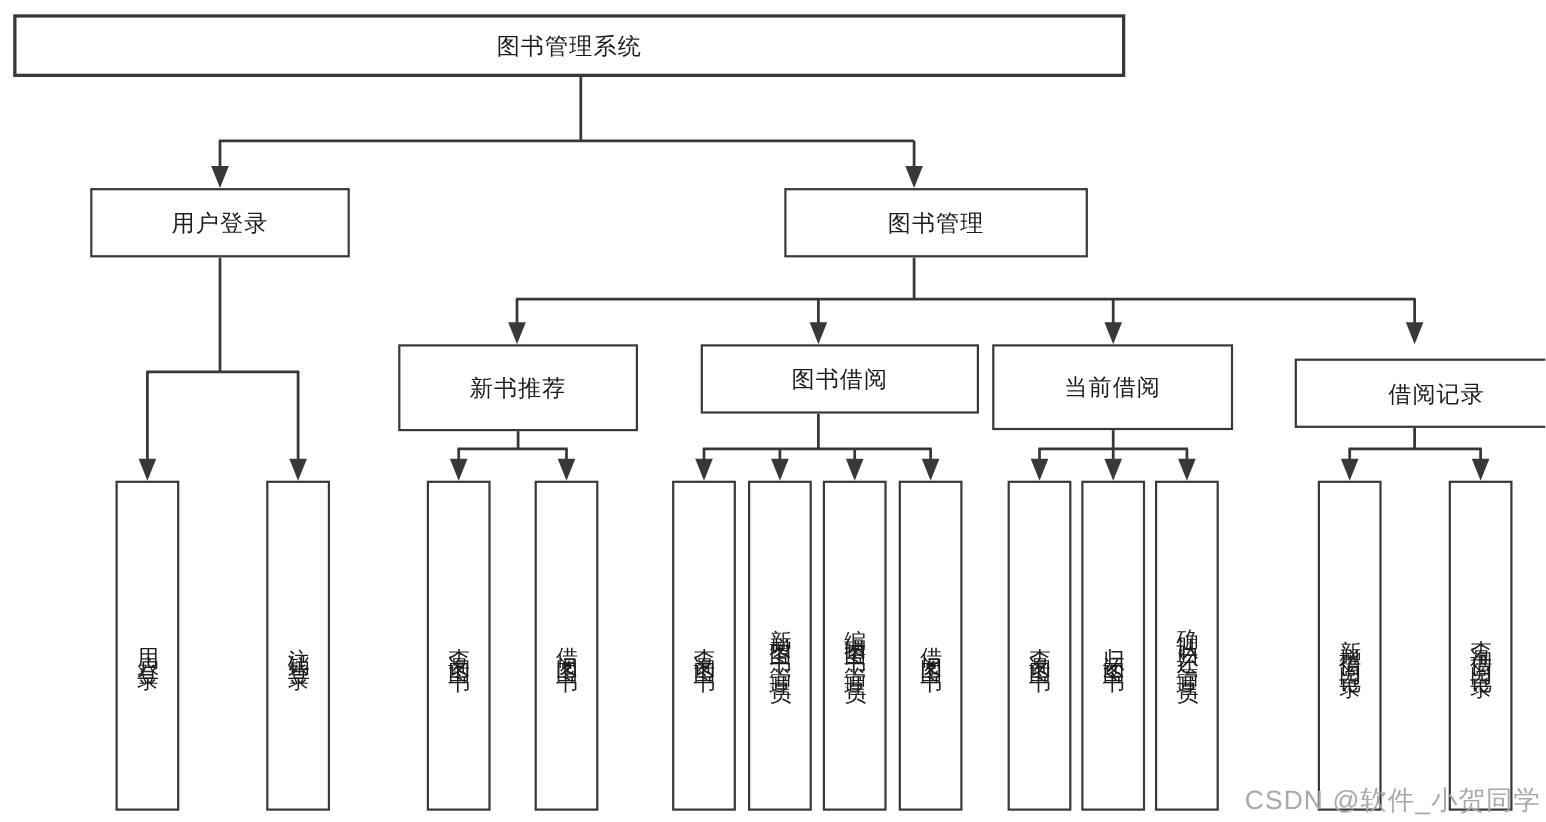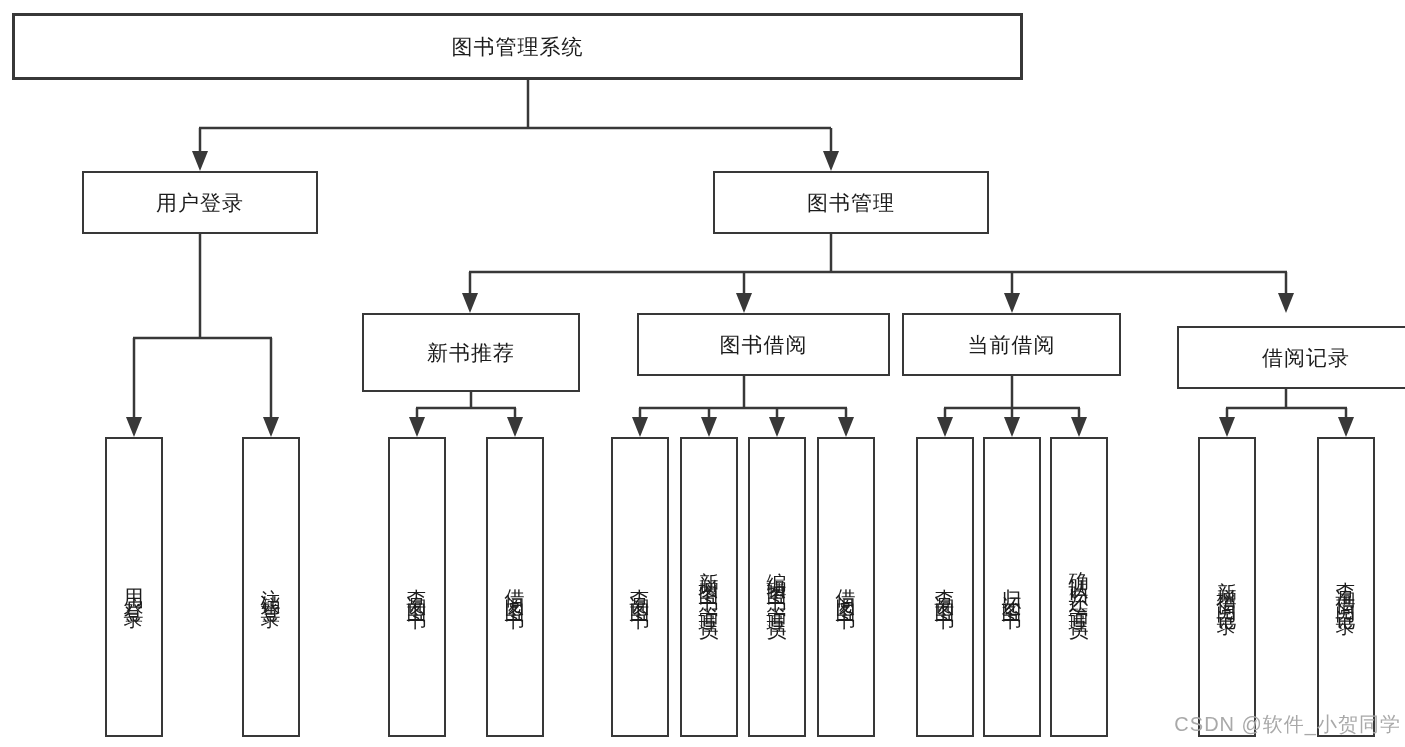--- a/index.html
+++ b/index.html
@@ -35,21 +35,21 @@
     text-orientation:mixed;
     font-size:20px;
     letter-spacing:7px;
     line-height:1;
     white-space:nowrap;
   }
   .watermark{
     position:absolute;
     right:4px;
     top:711px;
-    font-size:20px;
+    font-size:24px;
     color:var(--watermark);
     letter-spacing:1px;
     white-space:nowrap;
   }
 </style>
 </head>
 <body>
 
 <div class="canvas">
 
@@ -112,38 +112,38 @@
       <polygon points="777,437 769,417 785,417"></polygon>
       <polygon points="846,437 838,417 854,417"></polygon>
       <polygon points="945,437 937,417 953,417"></polygon>
       <polygon points="1012,437 1004,417 1020,417"></polygon>
       <polygon points="1079,437 1071,417 1087,417"></polygon>
       <polygon points="1227,437 1219,417 1235,417"></polygon>
       <polygon points="1346,437 1338,417 1354,417"></polygon>
     </g>
   </svg>
 
-  <div class="node root" style="left:12px;top:13px;width:1011px;height:67px">
+  <div class="node root" style="left:12px;top:13px;width:1011px;height:57px">
     <span class="hlabel">图书管理系统</span>
   </div>
 
   <div class="node" style="left:82px;top:171px;width:236px;height:63px">
     <span class="hlabel">用户登录</span>
   </div>
   <div class="node" style="left:713px;top:171px;width:276px;height:63px">
     <span class="hlabel">图书管理</span>
   </div>
 
   <div class="node" style="left:362px;top:313px;width:218px;height:79px">
     <span class="hlabel">新书推荐</span>
   </div>
   <div class="node" style="left:637px;top:313px;width:253px;height:63px">
     <span class="hlabel">图书借阅</span>
   </div>
-  <div class="node" style="left:902px;top:313px;width:219px;height:63px">
+  <div class="node" style="left:902px;top:313px;width:219px;height:78px">
     <span class="hlabel">当前借阅</span>
   </div>
   <div class="node" style="left:1177px;top:326px;width:258px;height:63px">
     <span class="hlabel">借阅记录</span>
   </div>
 
   <div class="node vnode" style="left:105px;top:437px;width:58px;height:300px">
     <span class="vlabel">用户登录</span>
   </div>
   <div class="node vnode" style="left:242px;top:437px;width:58px;height:300px">

